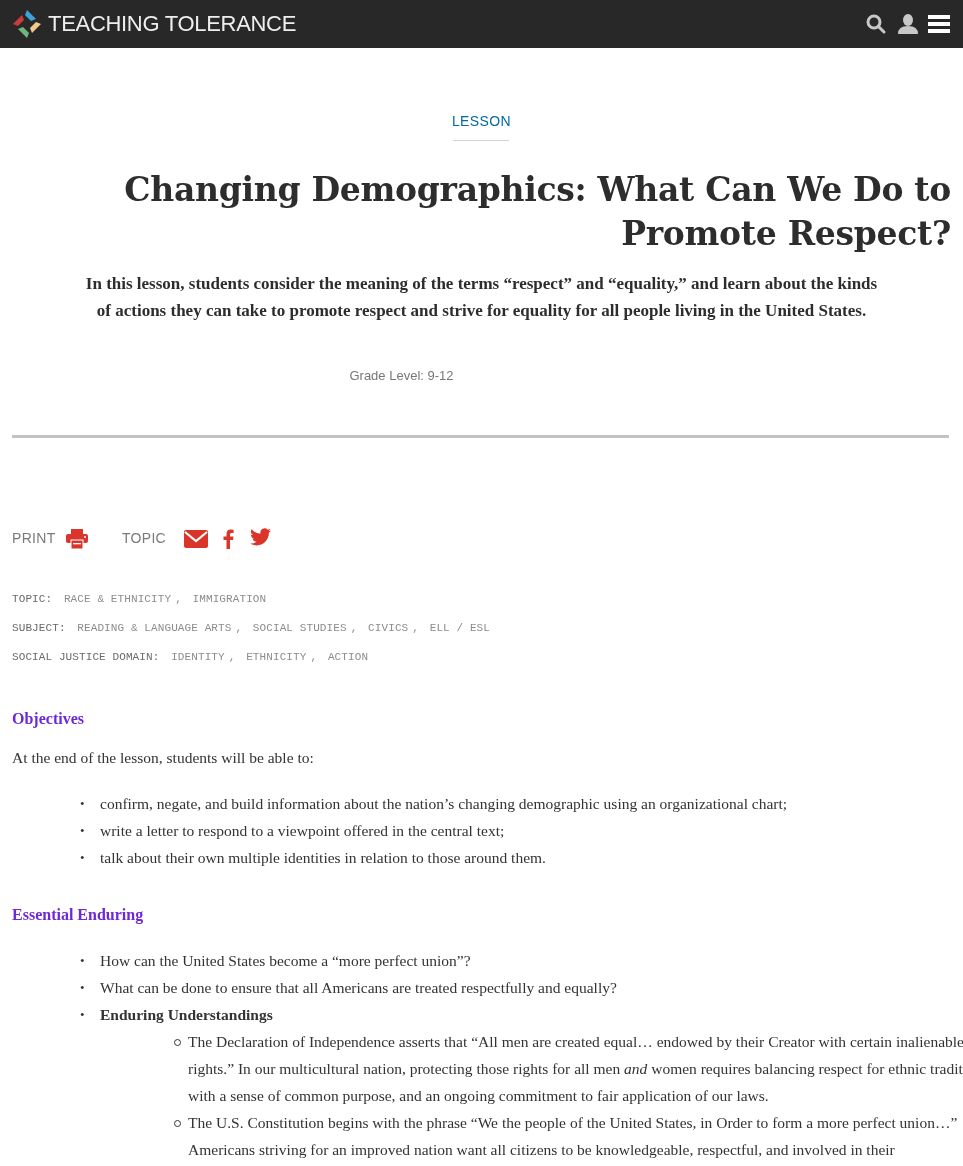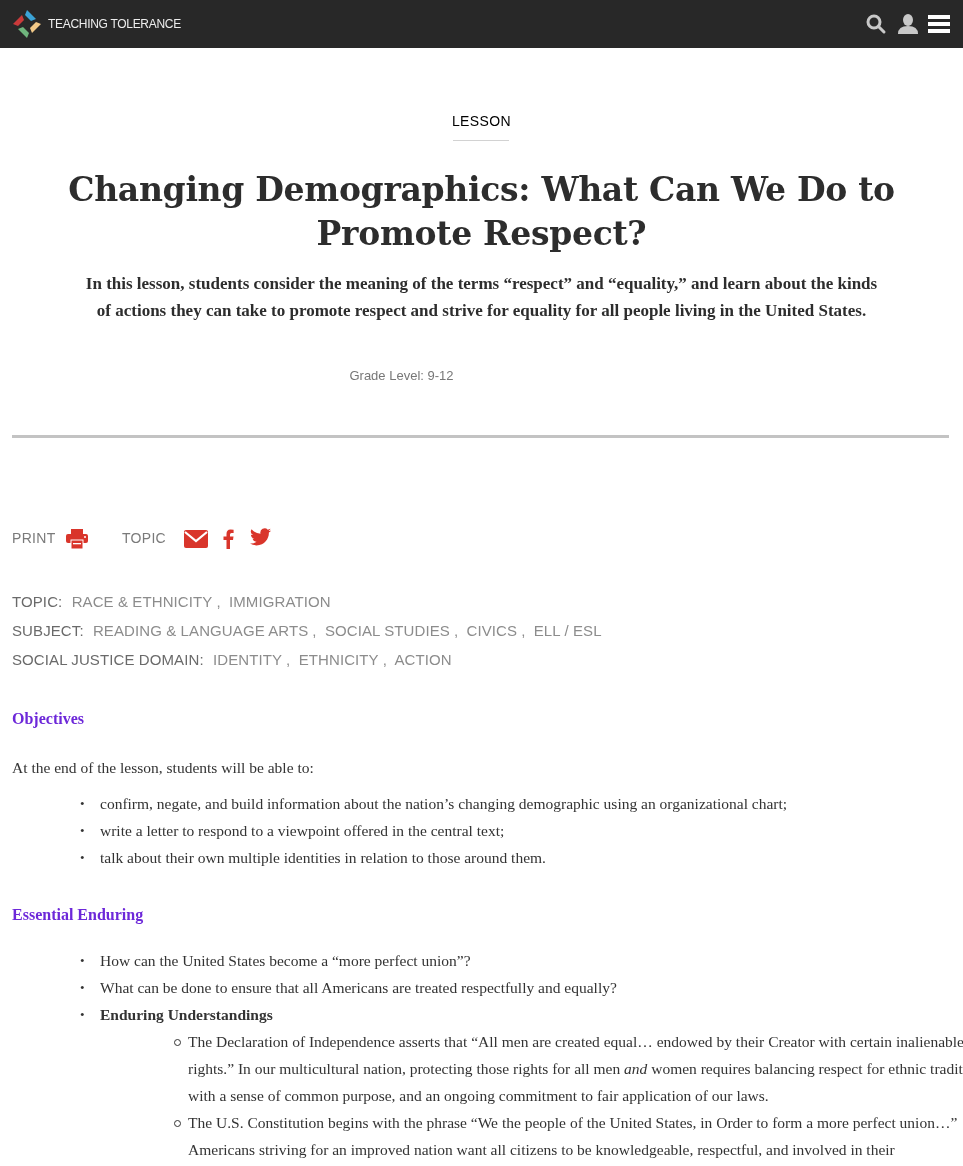--- a/index.html
+++ b/index.html
@@ -2,46 +2,46 @@
 <html><head>
 <meta charset="utf-8">
 <style>
   * { box-sizing: border-box; margin: 0; padding: 0; }
   html, body { width: 963px; height: 1166px; overflow: hidden; background: #ffffff; }
   body { font-family: "DejaVu Serif", serif; color: #333333; position: relative; }
 
   
   .topbar { position: absolute; left: 0; top: 0; width: 963px; height: 48px; background: #282828; }
   .logo { position: absolute; left: 12px; top: 9px; width: 30px; height: 30px; }
-  .brand { position: absolute; left: 48px; top: 12px; font-family: "Liberation Sans", sans-serif; font-size: 12px; color: #eeeeee; letter-spacing: -0.3px; line-height: 24px; }
+  .brand { position: absolute; left: 48px; top: 12px; font-family: "Liberation Sans", sans-serif; font-size: 22px; color: #eeeeee; letter-spacing: -0.3px; line-height: 24px; }
   .hdr-icon { position: absolute; top: 12px; width: 24px; height: 24px; }
   .hdr-icon svg { display: block; }
 
   
-  .kicker { position: absolute; left: 0; width: 963px; top: 113px; text-align: center; font-family: "Liberation Sans", sans-serif; font-size: 14px; color: #000000; letter-spacing: 0.4px; }
+  .kicker { position: absolute; left: 0; width: 963px; top: 113px; text-align: center; font-family: "Liberation Sans", sans-serif; font-size: 14px; color: #0369a1; letter-spacing: 0.4px; }
   .kicker-rule { position: absolute; left: 453px; top: 140px; width: 56px; height: 1px; background: #d2d2d2; }
-  .title { position: absolute; left: 12px; width: 939px; top: 168px; text-align: center; font-family: "DejaVu Serif", serif; font-weight: bold; font-size: 33px; line-height: 44px; color: #2d2d2d; letter-spacing: -0.3px; }
+  .title { position: absolute; left: 12px; width: 939px; top: 168px; text-align: right; font-family: "DejaVu Serif", serif; font-weight: bold; font-size: 33px; line-height: 44px; color: #2d2d2d; letter-spacing: -0.3px; }
   .summary { position: absolute; left: 82px; width: 799px; top: 270px; text-align: center; font-family: "Liberation Serif", serif; font-weight: bold; font-size: 17px; line-height: 27px; color: #2d2d2d; }
   .grade { position: absolute; left: 0; width: 803px; top: 368px; text-align: center; font-family: "Liberation Sans", sans-serif; font-size: 13px; color: #777777; }
   .hero-rule { position: absolute; left: 12px; top: 435px; width: 937px; height: 3px; background: #c3c3c3; }
 
   
   .share-row { position: absolute; left: 12px; top: 526px; height: 26px; }
   .share-label { position: absolute; top: 4px; font-family: "Liberation Sans", sans-serif; font-size: 14px; color: #7a7a7a; letter-spacing: 0.3px; }
   .share-icon { position: absolute; top: 0; }
 
   
-  .tax-row { position: absolute; left: 12px; font-family: Liberation Sans, sans-serif; font-size: 15px; color: #8a8a8a; white-space: nowrap; letter-spacing: 0.1px; }
+  .tax-row { position: absolute; left: 12px; font-family: Liberation Mono, monospace; font-size: 11px; color: #8a8a8a; white-space: nowrap; letter-spacing: 0.1px; }
   .tax-label { color: #6a6a6a; margin-right: 5px; }
   .tax-link { color: #8c8c8c; margin-right: 4px; cursor: pointer; }
   .tax-sep { color: #8c8c8c; margin-right: 4px; }
 
   
   .h2 { position: absolute; left: 12px; font-family: Liberation Serif, serif; font-size: 16px; color: #6d28d9; }
-  .para { position: absolute; left: 12px; font-family: "Liberation Serif", serif; font-size: 15.5px; color: #333333; margin-top: 10px; }
+  .para { position: absolute; left: 12px; font-family: "Liberation Serif", serif; font-size: 15.5px; color: #333333; }
   ul.list { position: absolute; left: 52px; list-style: none; font-family: "Liberation Serif", serif; font-size: 15.5px; color: #333333; }
   ul.list li { position: relative; line-height: 27px; margin-left: 48px; }
   ul.list li::before { content: "•"; position: absolute; left: -20px; top: 0; font-size: 13px; color: #333; }
   ul.sub { list-style: none; margin-left: 40px; }
   ul.sub li { position: relative; line-height: 27px; }
   ul.sub li::before { content: ""; position: absolute; left: -14px; top: 11px; width: 5px; height: 5px; border: 1px solid #333; border-radius: 50%; background: transparent; }
   .bold { font-weight: bold; }
   .it { font-style: italic; }
 </style>
 </head>

